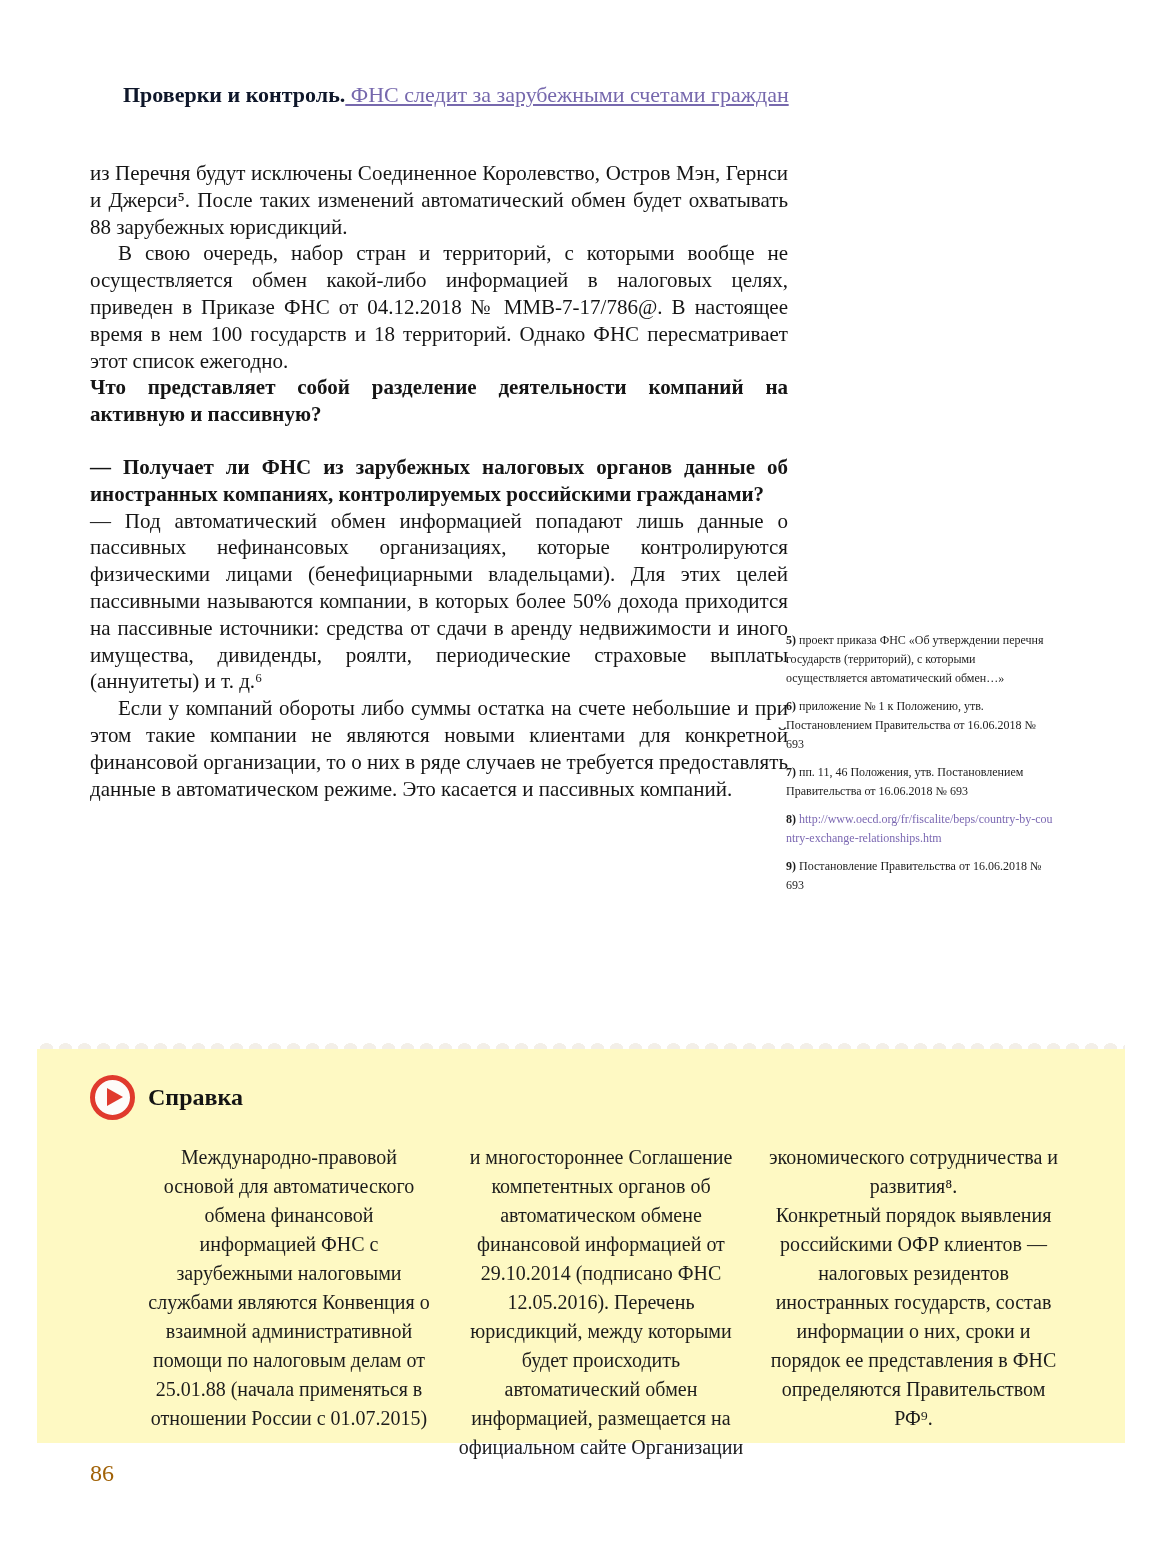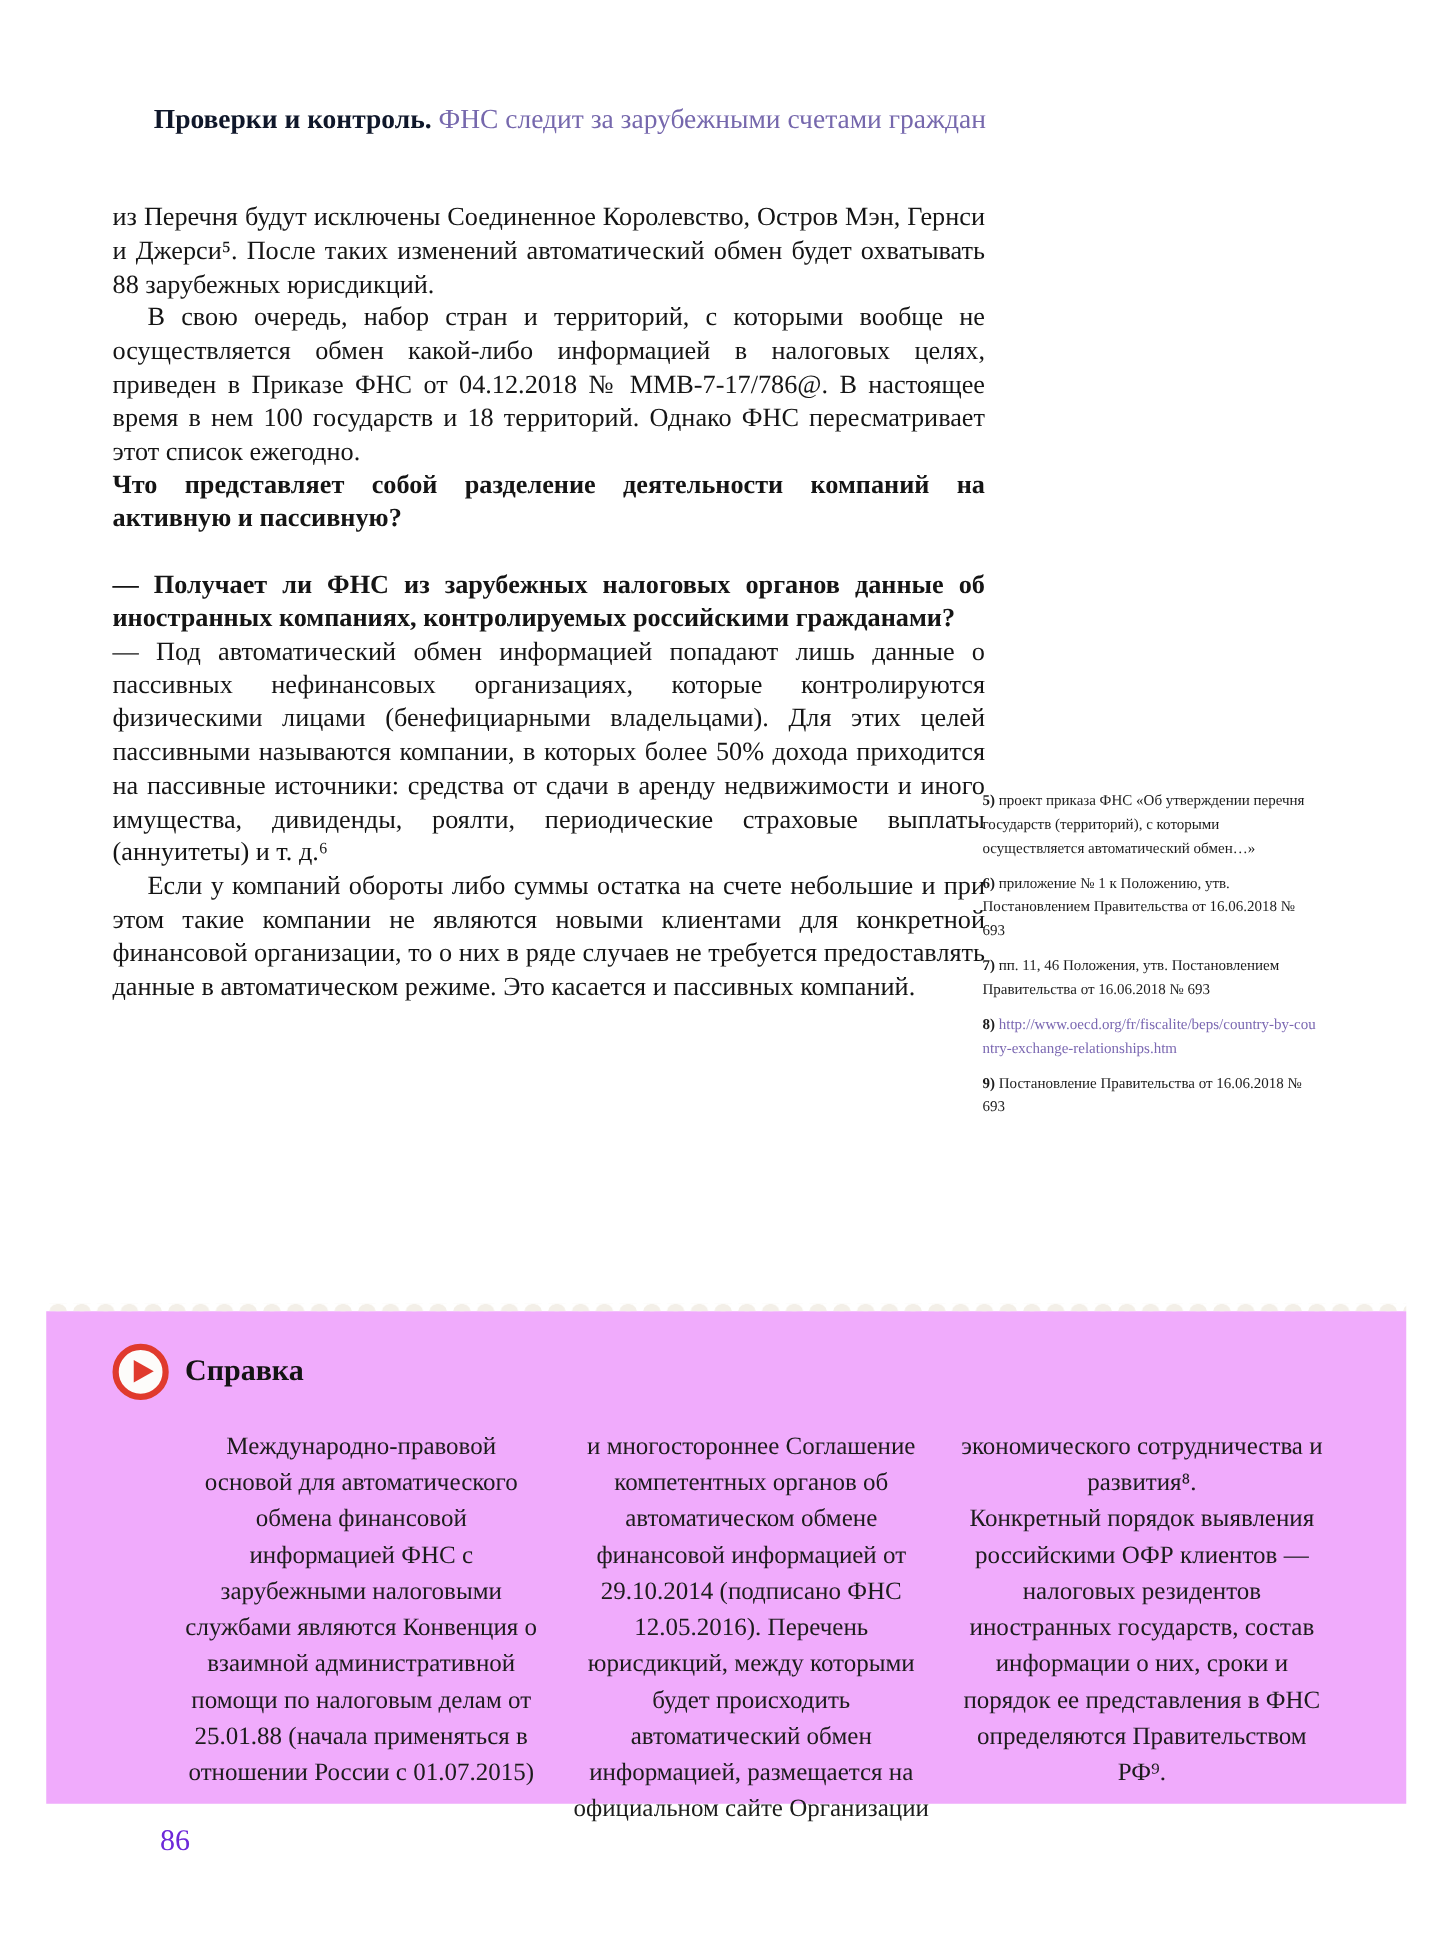--- a/index.html
+++ b/index.html
@@ -30,20 +30,21 @@
     white-space: nowrap;
   }
   .runhead .cat {
     color: #0f172a;
     font-weight: bold;
     margin-left: 33px;
   }
   .runhead .sub {
     color: #7668ad;
     font-weight: normal;
+    text-decoration: underline;
   }
 
   
   .main-col {
     position: absolute;
     left: 90px;
     top: 160px;
     width: 698px;
     font-size: 21px;
     line-height: 26.8px;
@@ -79,21 +80,21 @@
     cursor: pointer;
   }
 
   
   .ref-box {
     position: absolute;
     left: 37px;
     top: 1049px;
     width: 1088px;
     height: 394px;
-    background: #f0abfc;
+    background: #fef9c3;
   }
   .ref-box::before {
     
     content: "";
     position: absolute;
     left: 0;
     right: 0;
     top: -6px;
     height: 6px;
     background-image: radial-gradient(ellipse 7px 6px at 50% 100%, #f3efe8 95%, rgba(0,0,0,0) 100%);
@@ -150,22 +151,21 @@
   .ref-col.c1 { width: 288px; margin-right: 22px; }
   .ref-col.c2 { width: 292px; margin-right: 15px; }
   .ref-col.c3 { width: 303px; }
 
   
   .page-num {
     position: absolute;
     left: 90px;
     top: 1460px;
     font-size: 24px;
-    color: #6d28d9;
-    margin-left: 38px;
+    color: #a16207;
   }
 </style>
 </head>
 <body>
 
 <div class="page">
 
   <div class="runhead">
     <span class="cat">Проверки и контроль.</span><span class="sub"> ФНС следит за зарубежными счетами граждан</span>
   </div>

